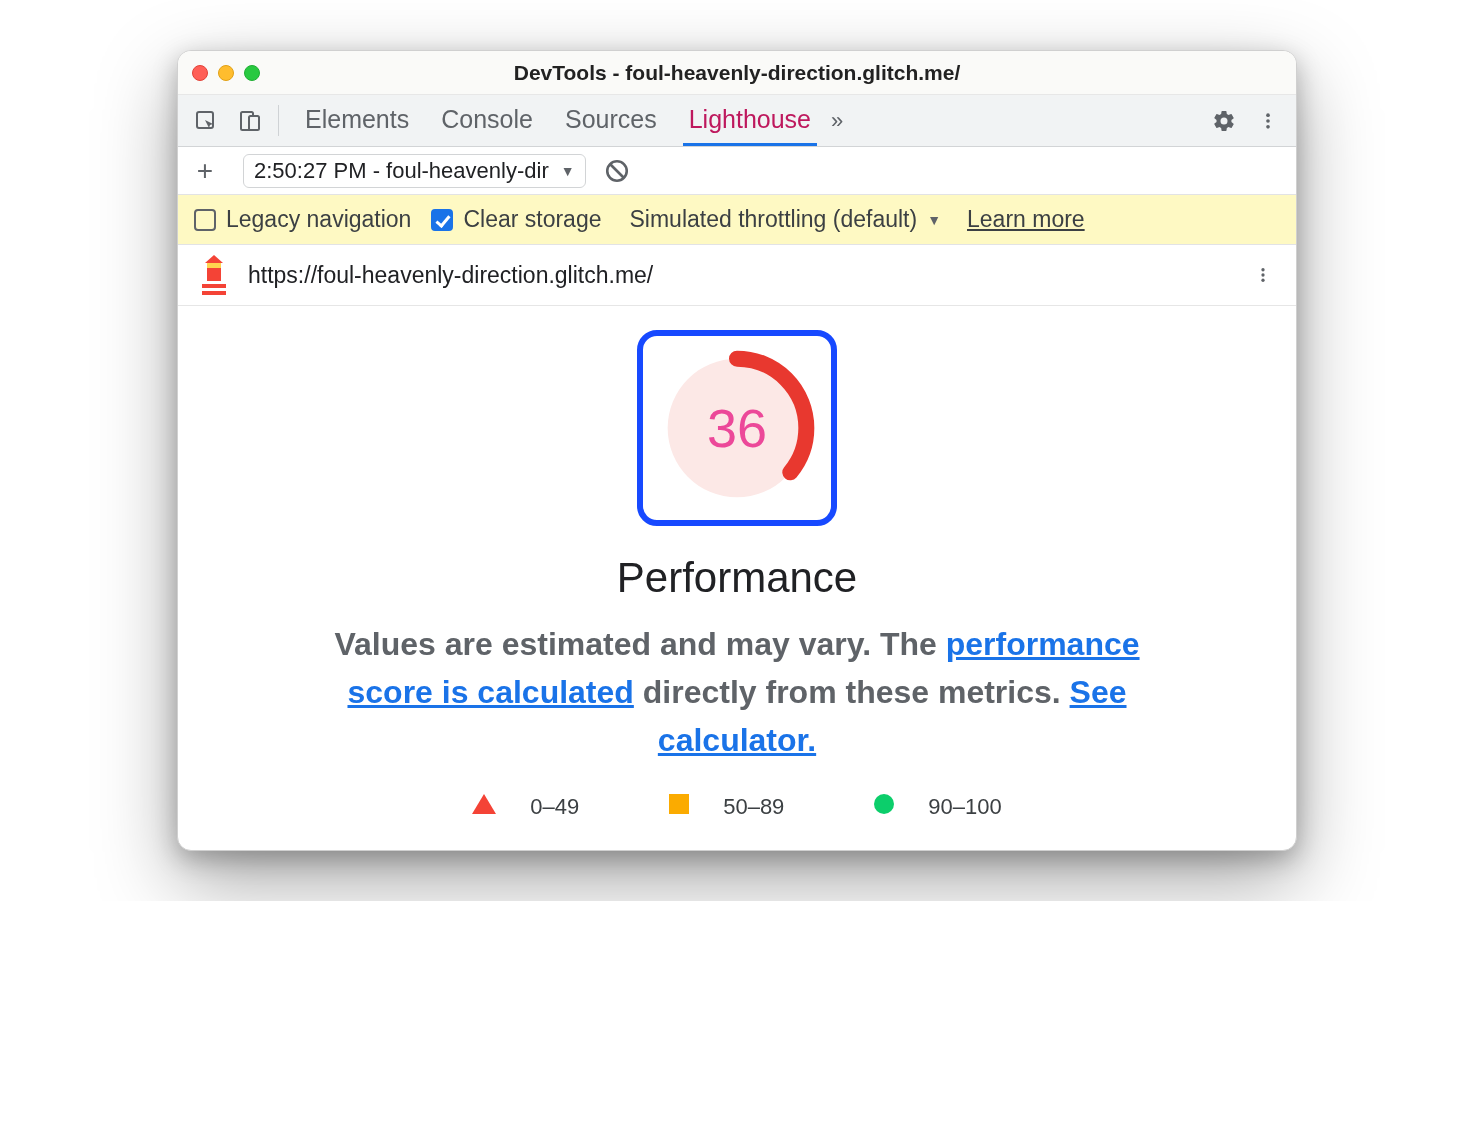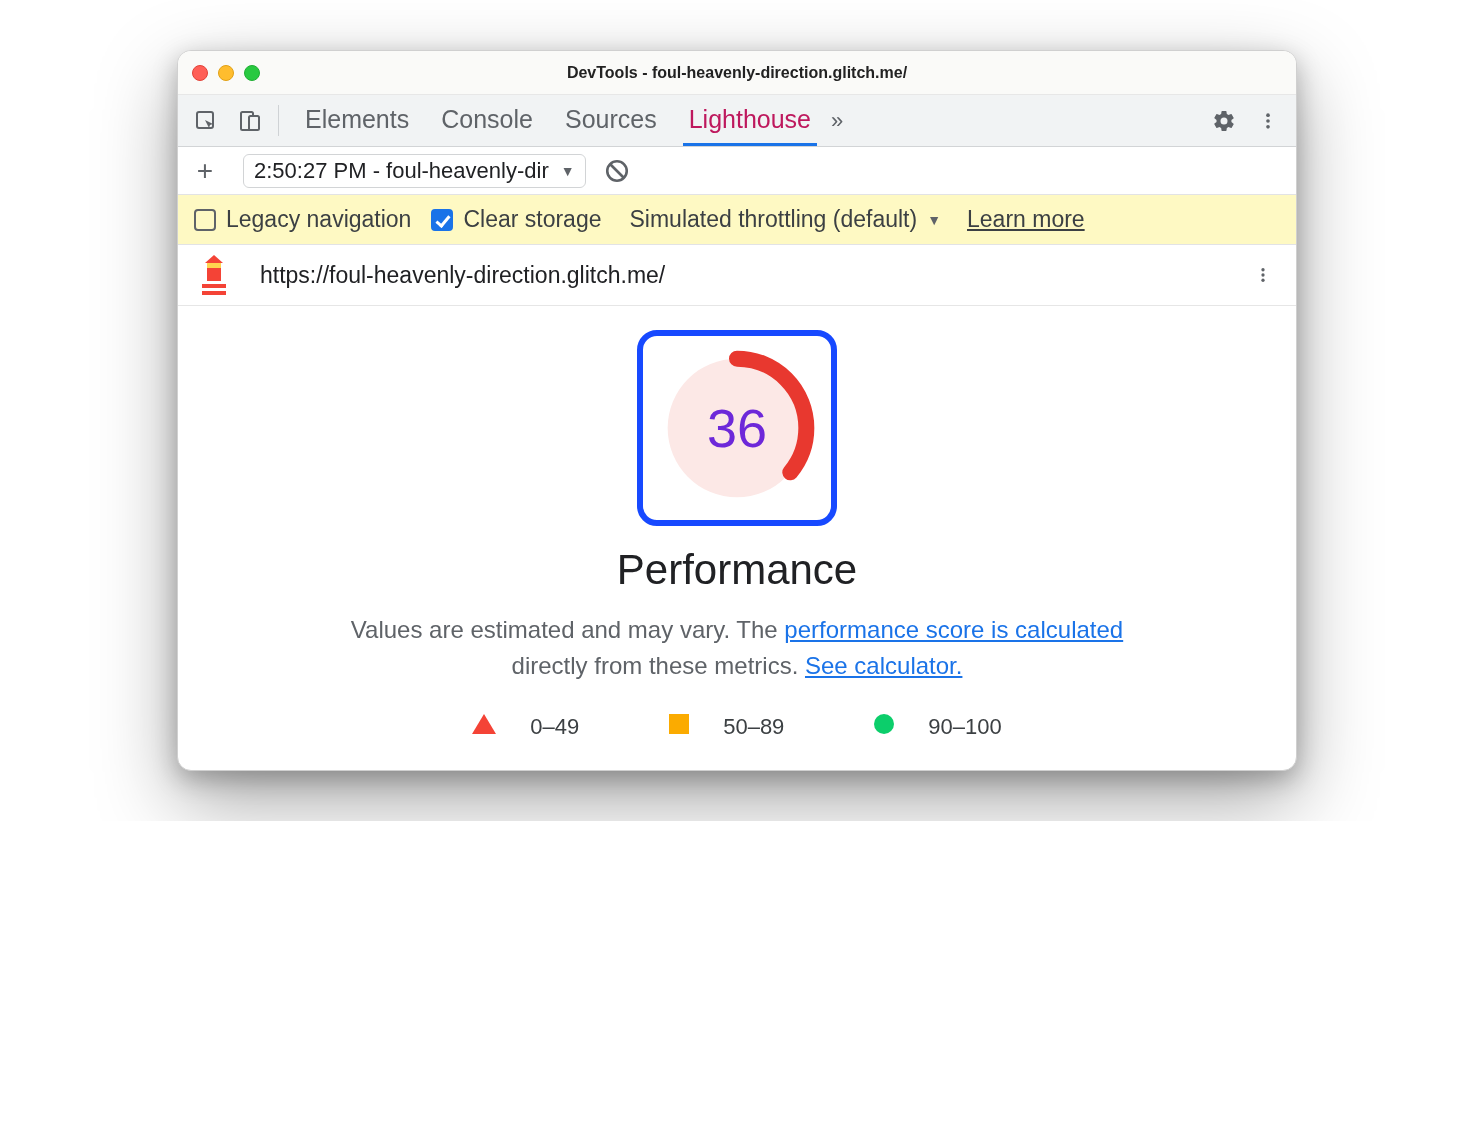--- a/index.html
+++ b/index.html
@@ -30,21 +30,21 @@
     position: relative;
   }
   .traffic-lights { display: flex; gap: 10px; }
   .tl { width: 16px; height: 16px; border-radius: 50%; }
   .tl.red { background: #ff5f57; border: 1px solid #e24238; }
   .tl.yellow { background: #ffbd2e; border: 1px solid #e1a116; }
   .tl.green { background: #28c940; border: 1px solid #1fae33; }
   .titlebar-title {
     position: absolute; left: 0; right: 0;
     text-align: center; font-weight: 700;
-    font-size: 16px; color: #222;
+    font-size: 21px; color: #222;
     pointer-events: none;
   }
   
   .tabs-row {
     height: 52px;
     background: #f1f3f4;
     border-bottom: 1px solid #d2d4d6;
     display: flex; align-items: stretch;
     padding: 0 6px;
   }
@@ -88,43 +88,43 @@
   .chk { width:22px; height:22px; border:2px solid #5f6368; border-radius:4px; flex:none; }
   .chk.checked { background:#1a73e8; border-color:#1a73e8; position:relative;}
   .chk.checked::after { content:""; position:absolute; left:6px; top:2px; width:5px; height:11px; border:solid #fff; border-width:0 3px 3px 0; transform:rotate(40deg);}
   .opt { display:flex; align-items:center; gap:10px; }
   .throttle { display:flex; align-items:center; gap:10px; margin-left:8px; }
   .optbar .caret { font-size:14px; color:#5f6368; }
   .learn-more { text-decoration: underline; color:#3c4043; margin-left:6px;}
   
   .report-header {
     display:flex; align-items:center; padding: 10px 18px;
-    border-bottom: 1px solid #e6e6e6; gap: 28px;
+    border-bottom: 1px solid #e6e6e6; gap: 16px;
   }
   .lighthouse-icon svg { display:block; }
   .report-url { font-size: 23px; color:#202124; flex:1; }
   .kebab { width:24px; color:#5f6368; text-align:center; font-size:22px;}
   
   .report-body { text-align:center; padding: 24px 40px 30px; }
   .gauge-wrap {
     width: 200px; height: 196px; margin: 0 auto;
     border: 6px solid #1749ff; border-radius: 20px;
     display:flex; align-items:center; justify-content:center;
     padding: 10px;
   }
   .gauge { position: relative; width: 160px; height: 160px; }
   .gauge svg { width:100%; height:100%; transform: rotate(-90deg);}
   .gauge-bgfill { fill:#fce8e6; }
   .gauge-arc { fill:none; stroke:#e8382f; stroke-width:12; stroke-linecap:round;}
   .gauge-num {
     position:absolute; inset:0; display:flex; align-items:center; justify-content:center;
-    font-size: 54px; font-weight:500; color:#6d28d9;
-  }
-  .category-title { font-size: 42px; font-weight:400; color:#202124; margin-top:20px;}
-  .desc { font-size: 24px; color:#5f6368; margin-top: 18px; line-height:1.5; max-width:820px; margin-left:auto; margin-right:auto;}
+    font-size: 54px; font-weight:500; color:#ec4899;
+  }
+  .category-title { font-size: 42px; font-weight:400; color:#202124; margin-top:28px;}
+  .desc { font-size: 32px; color:#5f6368; margin-top: 18px; line-height:1.5; max-width:820px; margin-left:auto; margin-right:auto;font-weight:bold;}
   .desc a { color:#1a73e8; text-decoration: underline;}
   .legend { display:flex; justify-content:center; gap:90px; margin-top:30px; font-size:22px; color:#3c4043;}
   .legend-item { display:flex; align-items:flex-start; gap:34px;}
   .tri { width:0; height:0; border-left:12px solid transparent; border-right:12px solid transparent; border-bottom:20px solid #f44336;}
   .sq { width:20px; height:20px; background:#fbab00;}
   .circ { width:20px; height:20px; border-radius:50%; background:#0cce6b;}
   svg { display:block;}
 </style>
 </head>
 <body>

